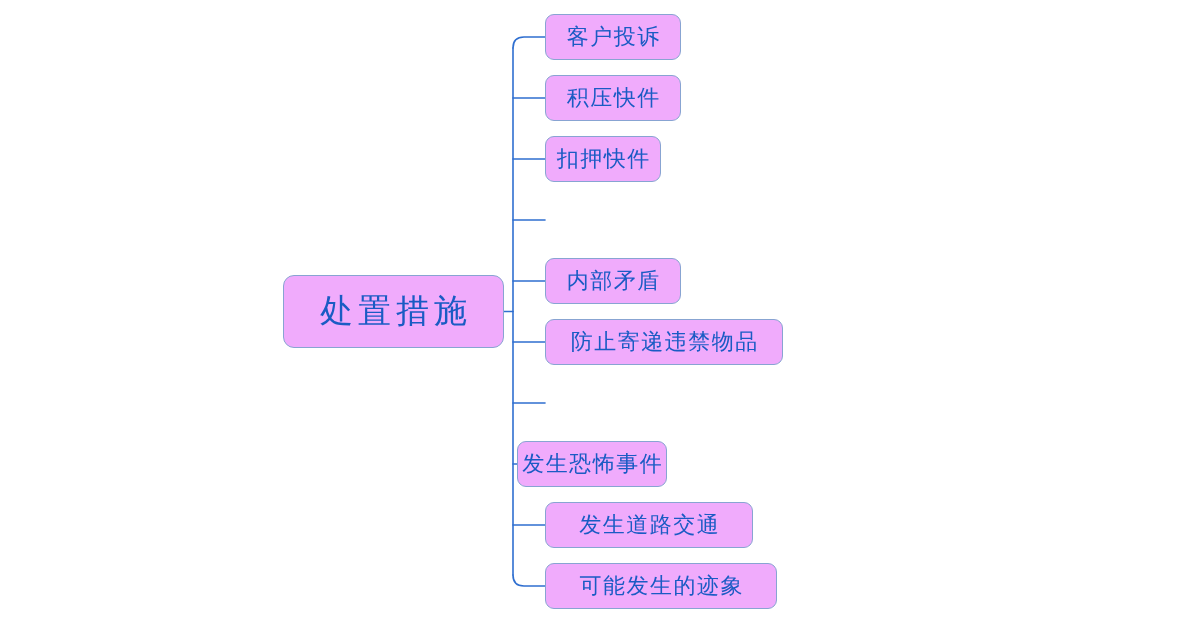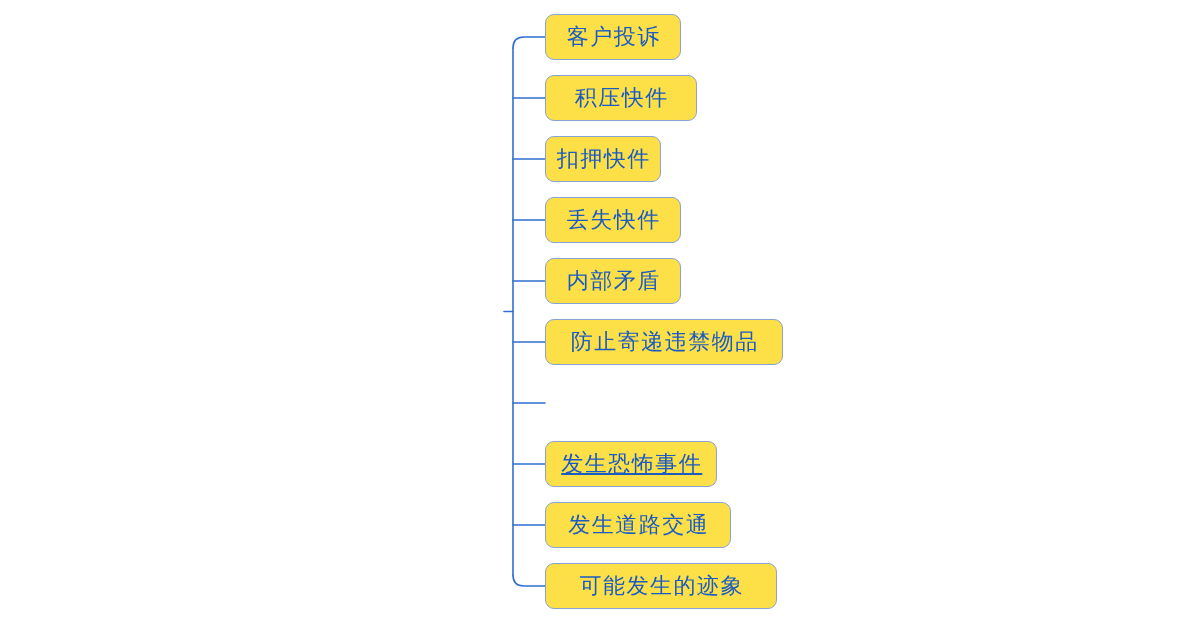--- a/index.html
+++ b/index.html
@@ -26,21 +26,21 @@
     width: 1200px;
     height: 630px;
     pointer-events: none;
   }
   .node {
     position: absolute;
     box-sizing: border-box;
     display: flex;
     align-items: center;
     justify-content: center;
-    background: #fde047;
+    background: #f0abfc;
     border: 1.4px solid #88a4d2;
     border-radius: 9px;
     color: #1a5bc4;
     white-space: nowrap;
   }
   .node-root {
     left: 283px;
     top: 275px;
     width: 221px;
     height: 73px;
@@ -69,22 +69,22 @@
       <path d="M 513 98 L 545 98" fill="none" stroke="#2f6fd0" stroke-width="1.6" stroke-linecap="round"></path>
       <path d="M 513 159 L 545 159" fill="none" stroke="#2f6fd0" stroke-width="1.6" stroke-linecap="round"></path>
       <path d="M 513 220 L 545 220" fill="none" stroke="#2f6fd0" stroke-width="1.6" stroke-linecap="round"></path>
       <path d="M 513 281 L 545 281" fill="none" stroke="#2f6fd0" stroke-width="1.6" stroke-linecap="round"></path>
       <path d="M 513 342 L 545 342" fill="none" stroke="#2f6fd0" stroke-width="1.6" stroke-linecap="round"></path>
       <path d="M 513 403 L 545 403" fill="none" stroke="#2f6fd0" stroke-width="1.6" stroke-linecap="round"></path>
       <path d="M 513 464 L 545 464" fill="none" stroke="#2f6fd0" stroke-width="1.6" stroke-linecap="round"></path>
       <path d="M 513 525 L 545 525" fill="none" stroke="#2f6fd0" stroke-width="1.6" stroke-linecap="round"></path>
       <path d="M 513 575 Q 513 586 524 586 L 545 586" fill="none" stroke="#2f6fd0" stroke-width="1.6" stroke-linecap="round"></path>
     </svg>
+<div class="node node-root" style="left: 283px; top: 275px; width: 221px; height: 73px;">处置措施</div>
     <div class="node node-child" style="left: 545px; top: 14px; width: 136px;">客户投诉</div>
-    <div class="node node-child" style="left: 545px; top: 75px; width: 152px;">积压快件</div>
+    <div class="node node-child" style="left: 545px; top: 75px; width: 136px;">积压快件</div>
     <div class="node node-child" style="left: 545px; top: 136px; width: 116px;">扣押快件</div>
-    <div class="node node-child" style="left: 545px; top: 197px; width: 136px;">丢失快件</div>
     <div class="node node-child" style="left: 545px; top: 258px; width: 136px; text-align: center;">内部矛盾</div>
     <div class="node node-child" style="left: 545px; top: 319px; width: 238px;">防止寄递违禁物品</div>
-    <div class="node node-child" style="left: 545px; top: 441px; width: 172px; text-decoration: underline;">发生恐怖事件</div>
-    <div class="node node-child" style="left: 545px; top: 502px; width: 186px;">发生道路交通</div>
+    <div class="node node-child" style="left: 517px; top: 441px; width: 150px;">发生恐怖事件</div>
+    <div class="node node-child" style="left: 545px; top: 502px; width: 208px;">发生道路交通</div>
     <div class="node node-child" style="left: 545px; top: 563px; width: 232px;">可能发生的迹象</div>
   </div>
 
 </body></html>

